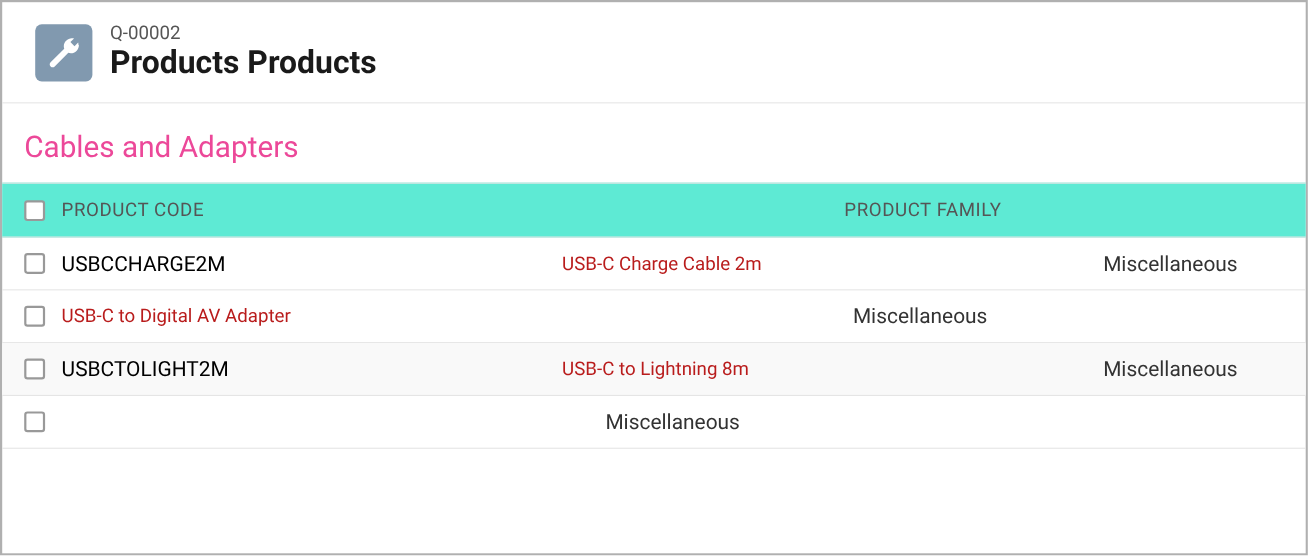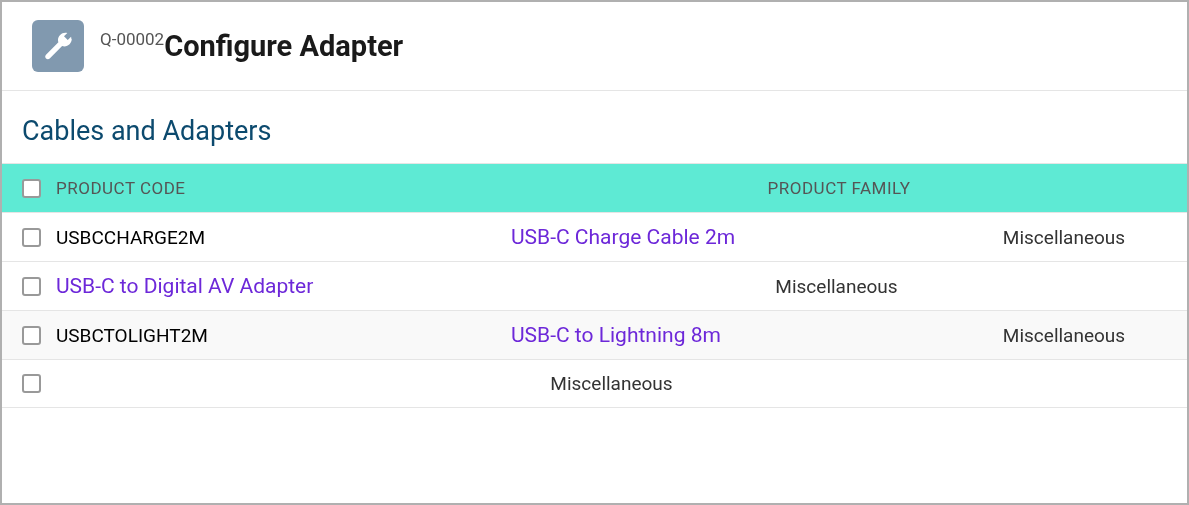--- a/index.html
+++ b/index.html
@@ -30,40 +30,41 @@
       height: 52px;
       background: #8199af;
       border-radius: 6px;
       display: flex;
       align-items: center;
       justify-content: center;
       margin-right: 16px;
     }
     .header-text {
       display: flex;
+      flex-direction: column;
     }
     .quote-id {
       font-size: 17px;
       color: #555;
       font-weight: 400;
       line-height: 1.2;
     }
     .page-title {
       font-size: 29px;
       font-weight: 700;
       color: #1a1a1a;
       line-height: 1.2;
     }
     .category-section {
       padding: 24px 20px 16px 20px;
     }
     .category-title {
       font-size: 27px;
       font-weight: 400;
-      color: #0c4a6e;
+      color: #ec4899;
     }
     .table {
       width: 100%;
     }
     .table-header-row {
       display: flex;
       align-items: center;
       background: #5eead4;
       border-top: 1px solid #e5e5e5;
       border-bottom: 1px solid #e5e5e5;
@@ -83,22 +84,22 @@
       display: flex;
       align-items: center;
     }
     .col-code {
       width: 455px;
       font-size: 19px;
       color: #000000;
     }
     .col-name {
       width: 450px;
-      font-size: 21px;
-      color: #6d28d9;
+      font-size: 17px;
+      color: #b91c1c;
     }
     .col-family {
       flex: 1;
       font-size: 19px;
       color: #333;
       text-align: center;
     }
     .table-header-row .col-code,
     .table-header-row .col-name,
     .table-header-row .col-family {
@@ -121,21 +122,21 @@
 
 <div class="container">
   <div class="header">
     <div class="wrench-icon-box">
       <svg width="32" height="32" viewBox="0 0 24 24" fill="none">
         <path d="M22 6.5c0-.5-.1-1-.2-1.5l-2.5 2.5-2.8-2.8L19 2.2c-.5-.1-1-.2-1.5-.2-3 0-5.5 2.5-5.5 5.5 0 .6.1 1.2.3 1.7L3 18.5c-.8.8-.8 2 0 2.8.8.8 2 .8 2.8 0l9.3-9.3c.5.2 1.1.3 1.7.3 3 0 5.5-2.5 5.5-5.5z" fill="#fff"></path>
       </svg>
     </div>
     <div class="header-text">
       <div class="quote-id">Q-00002</div>
-      <div class="page-title">Configure Adapter</div>
+      <div class="page-title">Products Products</div>
     </div>
   </div>
 
   <div class="category-section">
     <div class="category-title">Cables and Adapters</div>
   </div>
 
   <div class="table">
     <div class="table-header-row">
       <div class="col-checkbox">

